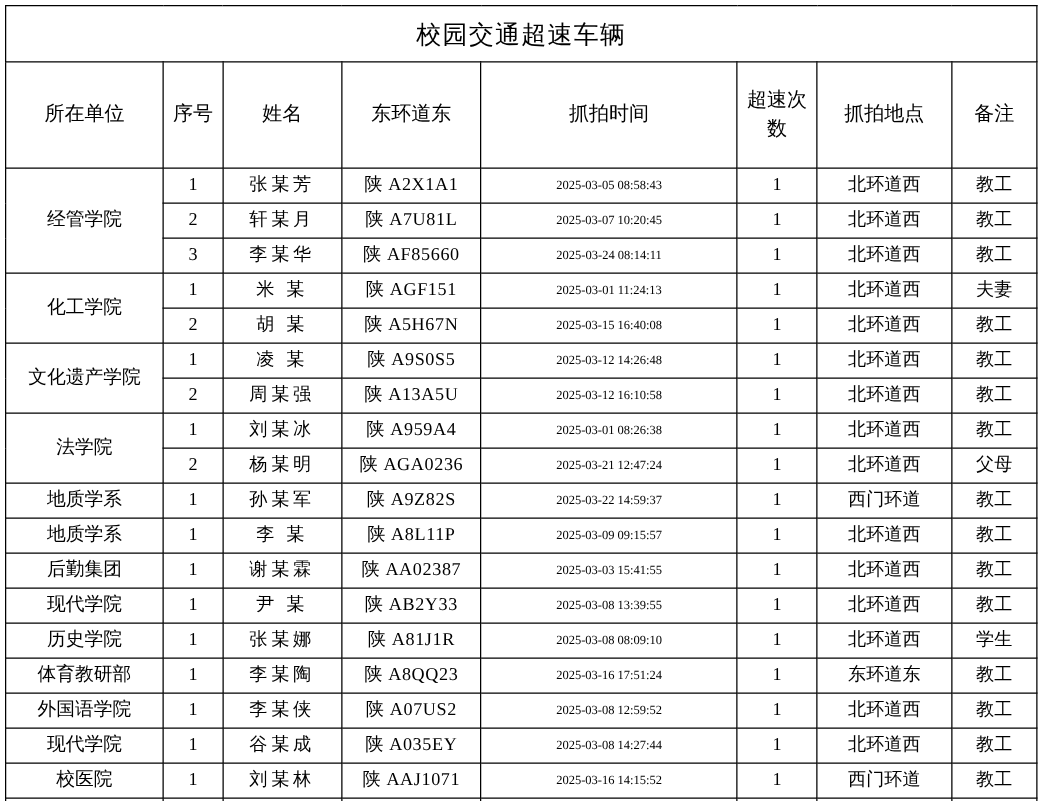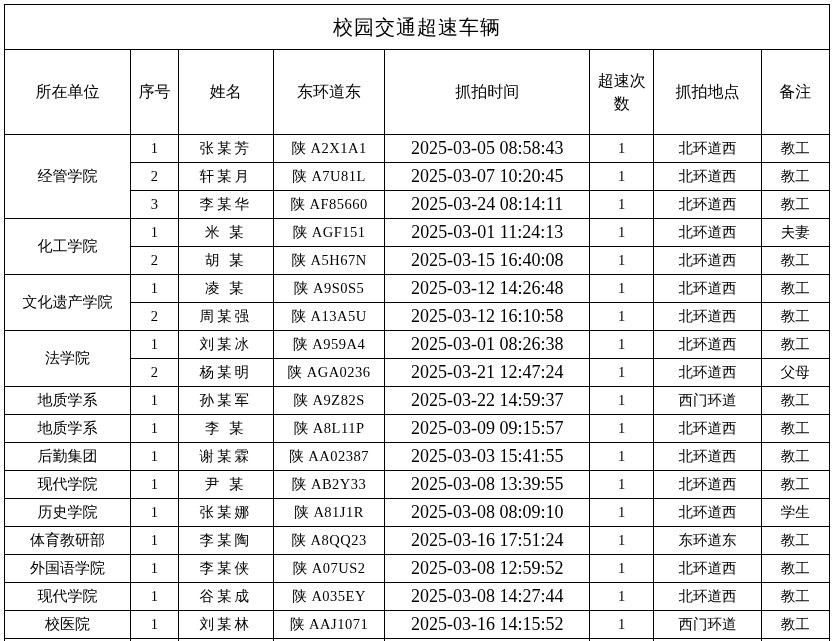--- a/index.html
+++ b/index.html
@@ -56,21 +56,21 @@
     font-size: 15px;
     margin-top: 36px;
   }
   .name-cell {
     letter-spacing: 3px;
   }
   .plate-cell {
     letter-spacing: 0.5px;
   }
   .time-cell {
-    font-size: 18px;
+    font-size: 10px;
   }
   
   col.c-unit   { width: 122px; }
   col.c-seq    { width: 46px; }
   col.c-name   { width: 92px; }
   col.c-plate  { width: 108px; }
   col.c-time   { width: 198px; }
   col.c-count  { width: 62px; }
   col.c-place  { width: 104px; }
   col.c-remark { width: 66px; }

